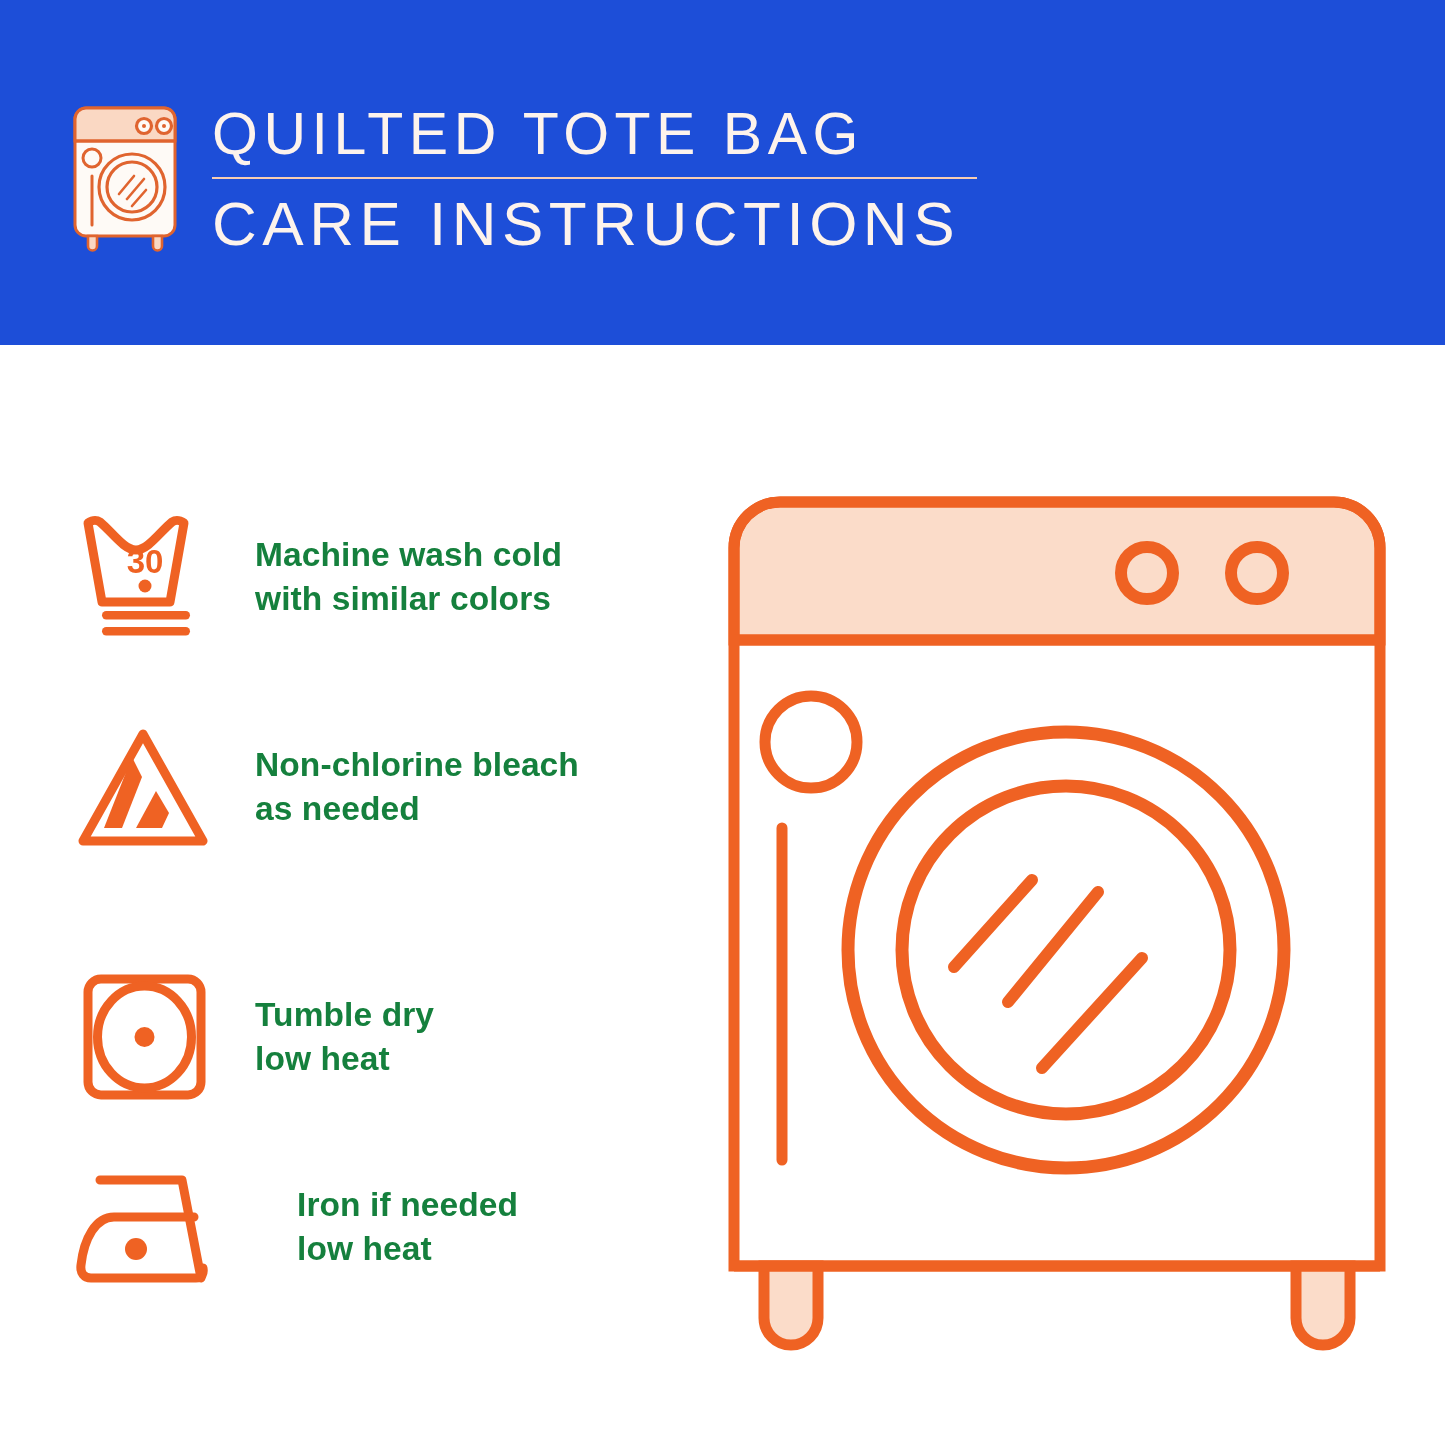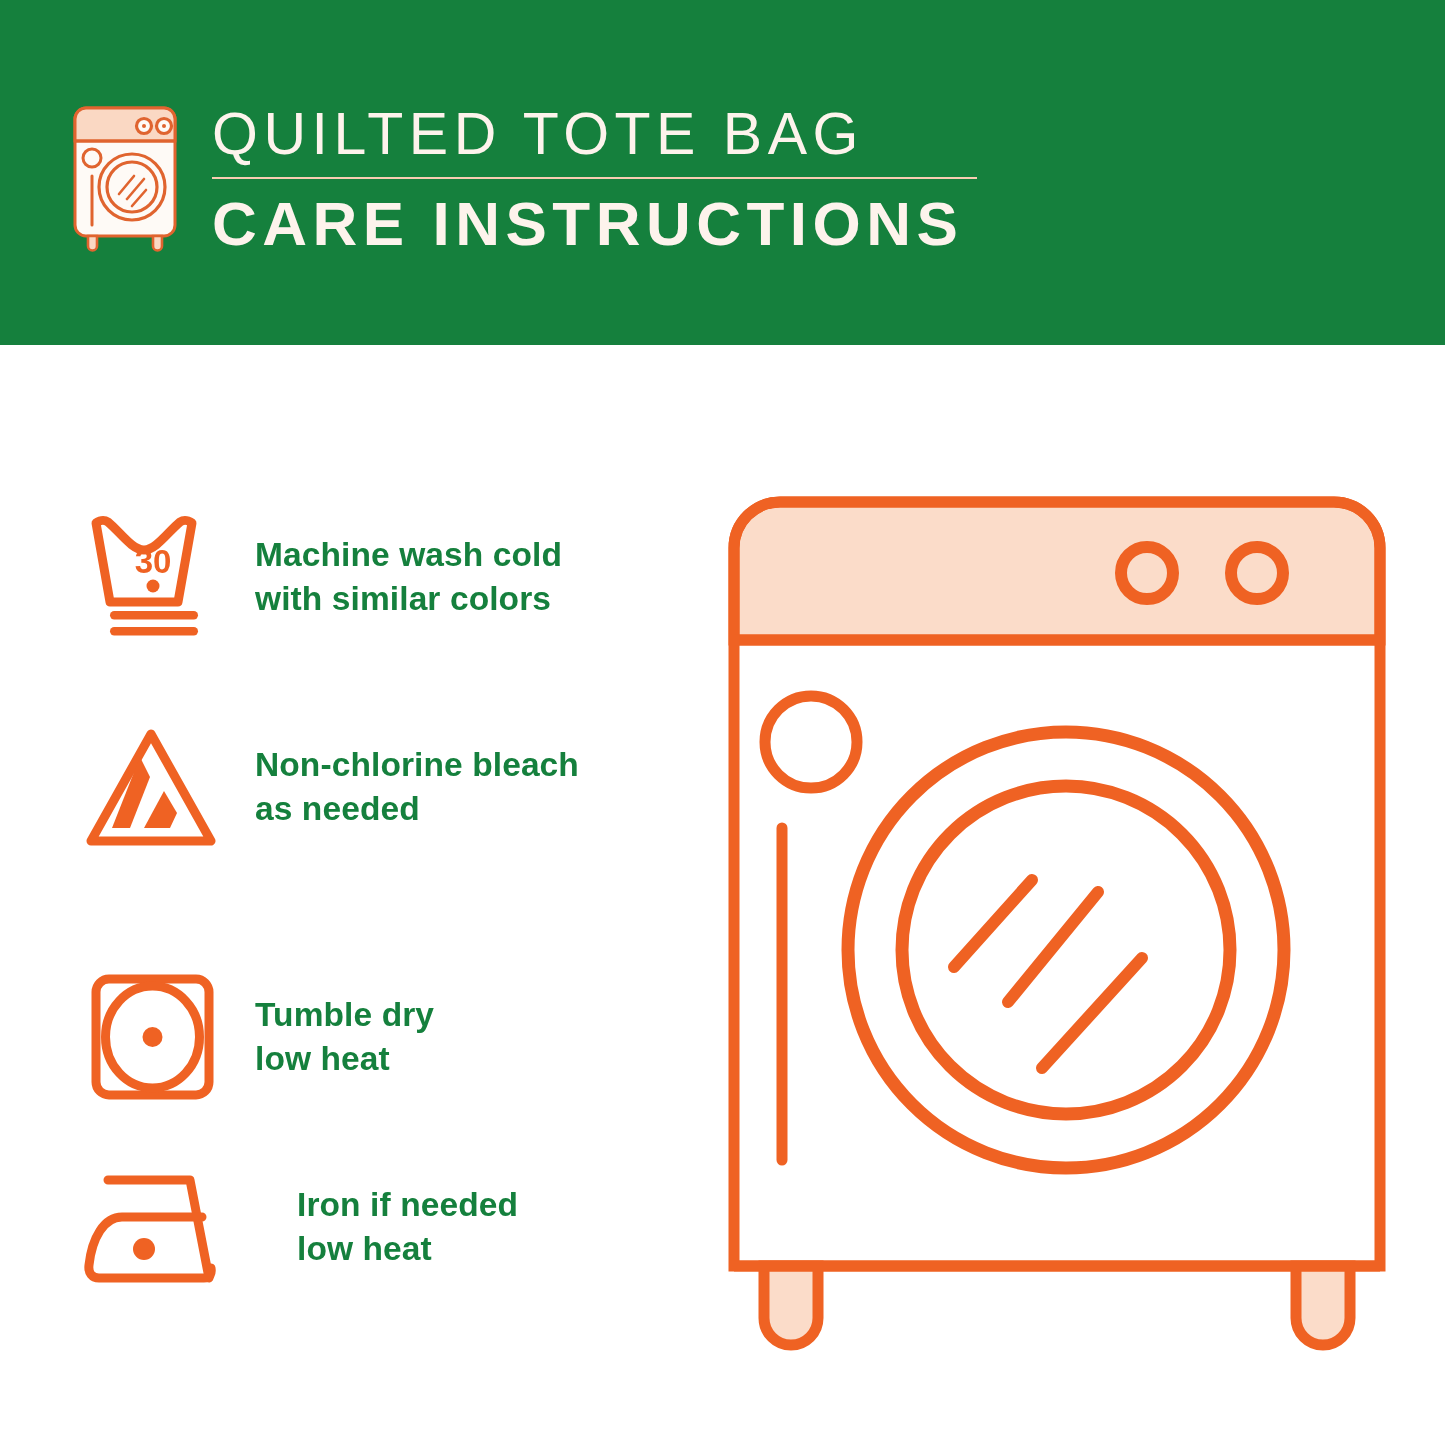--- a/index.html
+++ b/index.html
@@ -18,21 +18,21 @@
     overflow: hidden;
   }
 
   
   #header-band {
     position: absolute;
     left: 0;
     top: 0;
     width: 1445px;
     height: 345px;
-    background: #15803d;
+    background: #1d4ed8;
   }
   #header-logo {
     position: absolute;
     left: 66px;
     top: 102px;
     width: 118px;
     height: 152px;
   }
   #header-text-block {
     position: absolute;
@@ -54,39 +54,39 @@
     height: 2px;
     background: #f8cdb2;
     margin-top: 9px;
     margin-bottom: 9px;
   }
   #subtitle-line {
     color: #fdf3ec;
     font-size: 62px;
     line-height: 72px;
     letter-spacing: 5.5px;
-    font-weight: 700;
+    font-weight: 400;
     white-space: nowrap;
     font-family: "Liberation Sans", sans-serif;
   }
 
   
   .care-row {
     position: absolute;
     left: 70px;
     width: 620px;
     display: flex;
     align-items: center;
   }
   .care-symbol {
     width: 165px;
     flex: 0 0 165px;
     display: flex;
     align-items: center;
-    justify-content: center;
+    justify-content: flex-start;
   }
   .care-text {
     color: #15803d;
     font-size: 33.5px;
     line-height: 44px;
     font-weight: 600;
     letter-spacing: 0.1px;
     font-family: "Liberation Sans", sans-serif;
     padding-left: 20px;
   }

